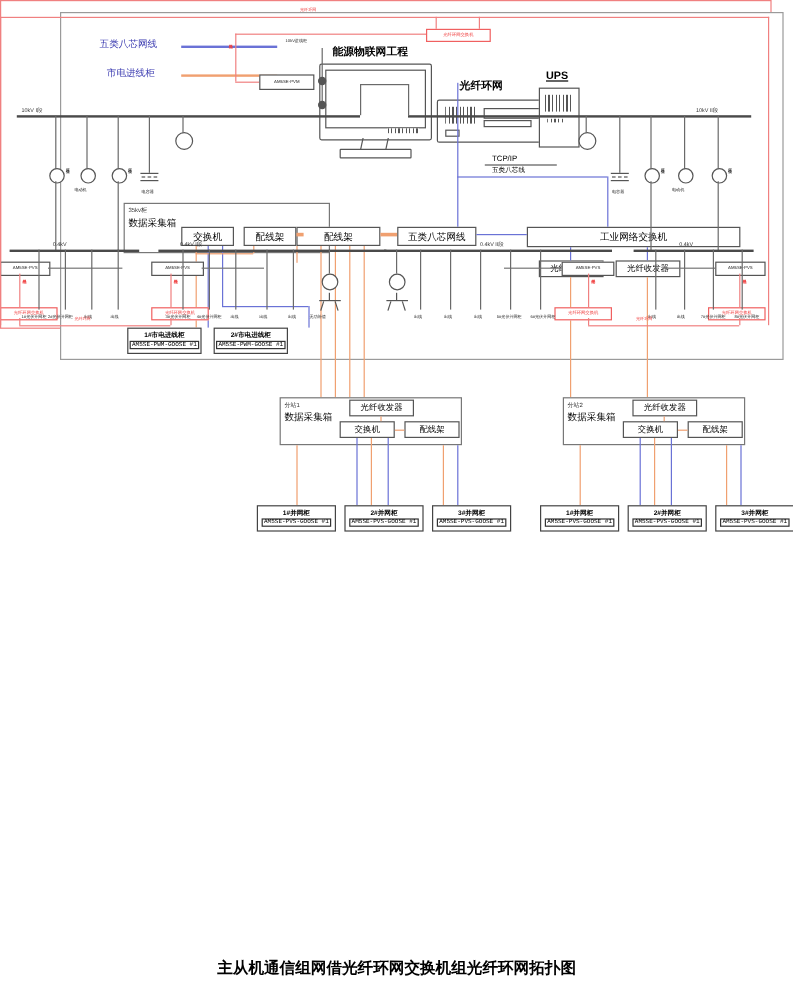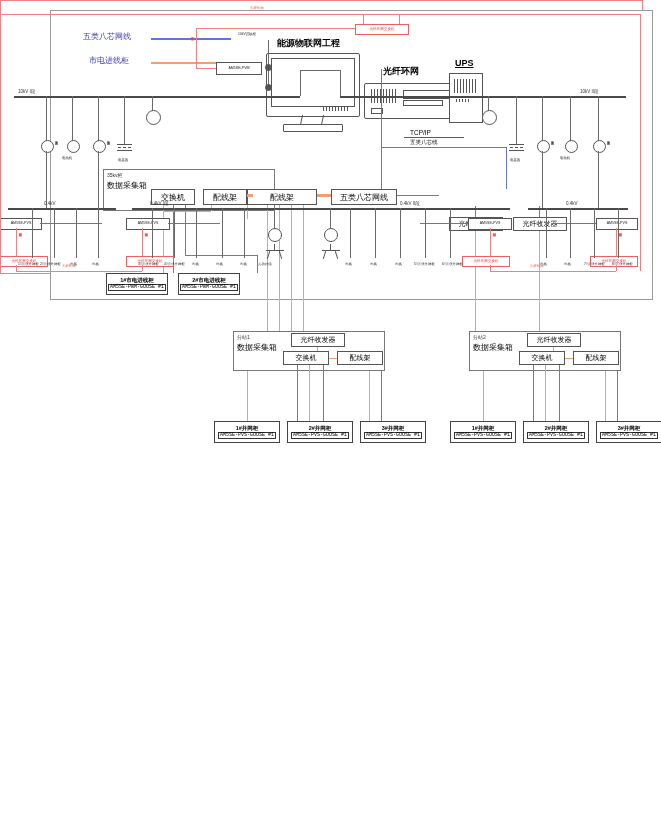--- a/index.html
+++ b/index.html
@@ -137,20 +137,21 @@
     <div class="dev" style="left:100px;top:178px;width:44px;height:16px;">交换机</div>
     <div class="dev" style="left:152px;top:178px;width:44px;height:16px;">配线架</div>
 
     <div class="dev" style="left:196px;top:178px;width:70px;height:16px;">配线架</div>
 
     <div class="hline w-fib" style="left:196px;top:183px;width:6px;border-top-width:3px;"></div>
     <div class="hline w-fib" style="left:266px;top:183px;width:14px;border-top-width:3px;"></div>
 
     <div class="dev" style="left:280px;top:178px;width:66px;height:16px;">五类八芯网线</div>
 
+    <div class="dev" style="left:388px;top:178px;width:178px;height:17px;">工业网络交换机</div>
 
     <div class="vline w-net" style="left:330px;top:58px;height:120px;"></div>
     <div class="hline w-net" style="left:346px;top:184px;width:42px;"></div>
     <div class="vline w-net" style="left:455px;top:136px;height:42px;"></div>
     <div class="hline w-net" style="left:330px;top:136px;width:125px;"></div>
     <div class="vline w-net" style="left:122px;top:194px;height:68px;"></div>
     <div class="vline w-net" style="left:134px;top:194px;height:50px;"></div>
     <div class="hline w-net" style="left:134px;top:244px;width:72px;"></div>
     <div class="vline w-net" style="left:206px;top:244px;height:18px;"></div>
 
@@ -425,13 +426,14 @@
     <div class="redv" style="left:490px;top:265px;height:6px;"></div>
     <div class="redv" style="left:616px;top:265px;height:6px;"></div>
     <div class="redh" style="left:490px;top:271px;width:126px;"></div>
     <div class="tinytxt" style="left:530px;top:264px;color:#f04040;">光纤环网</div>
 
     <div class="redv" style="left:0px;top:14px;height:257px;"></div>
     <div class="redv" style="left:640px;top:14px;height:257px;"></div>
     <div class="redv" style="left:363px;top:33px;height:0;"></div>
   </div>
 
+  <div class="caption" style="left:0;top:798px;">主从机通信组网借光纤环网交换机组光纤环网拓扑图</div>
 </div>
 
 </body></html>

